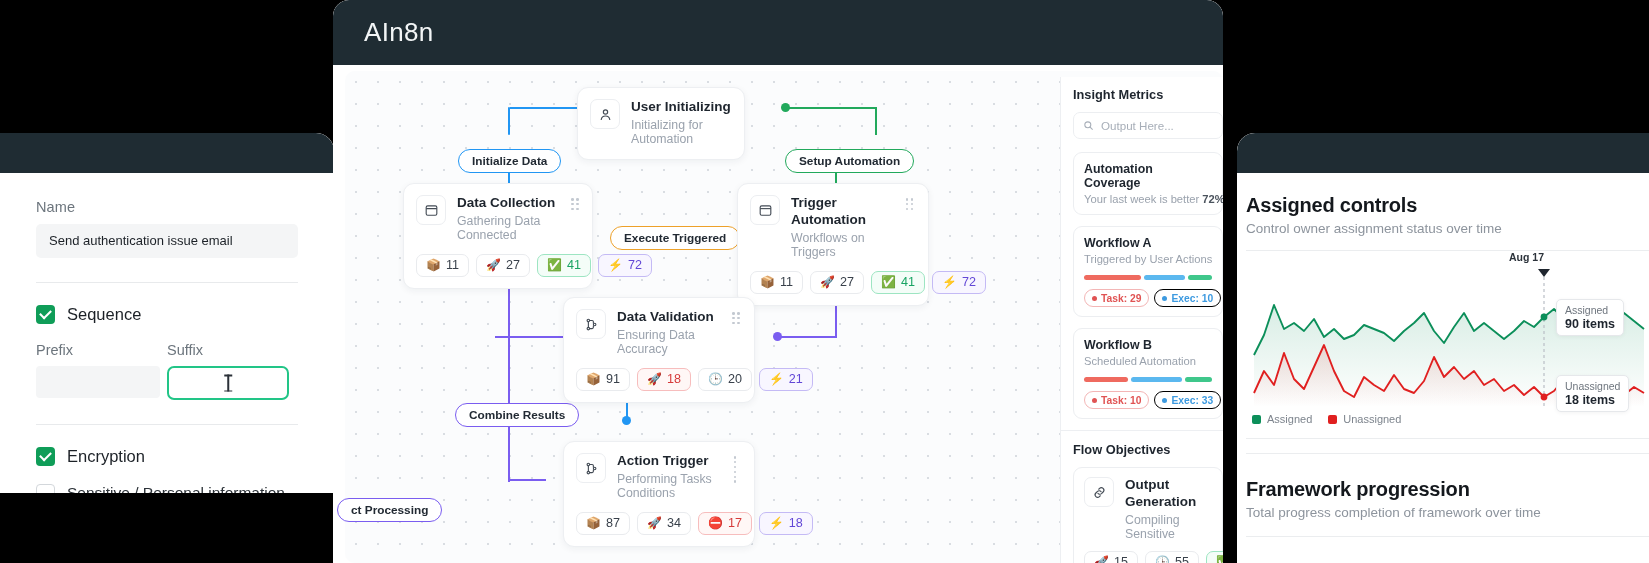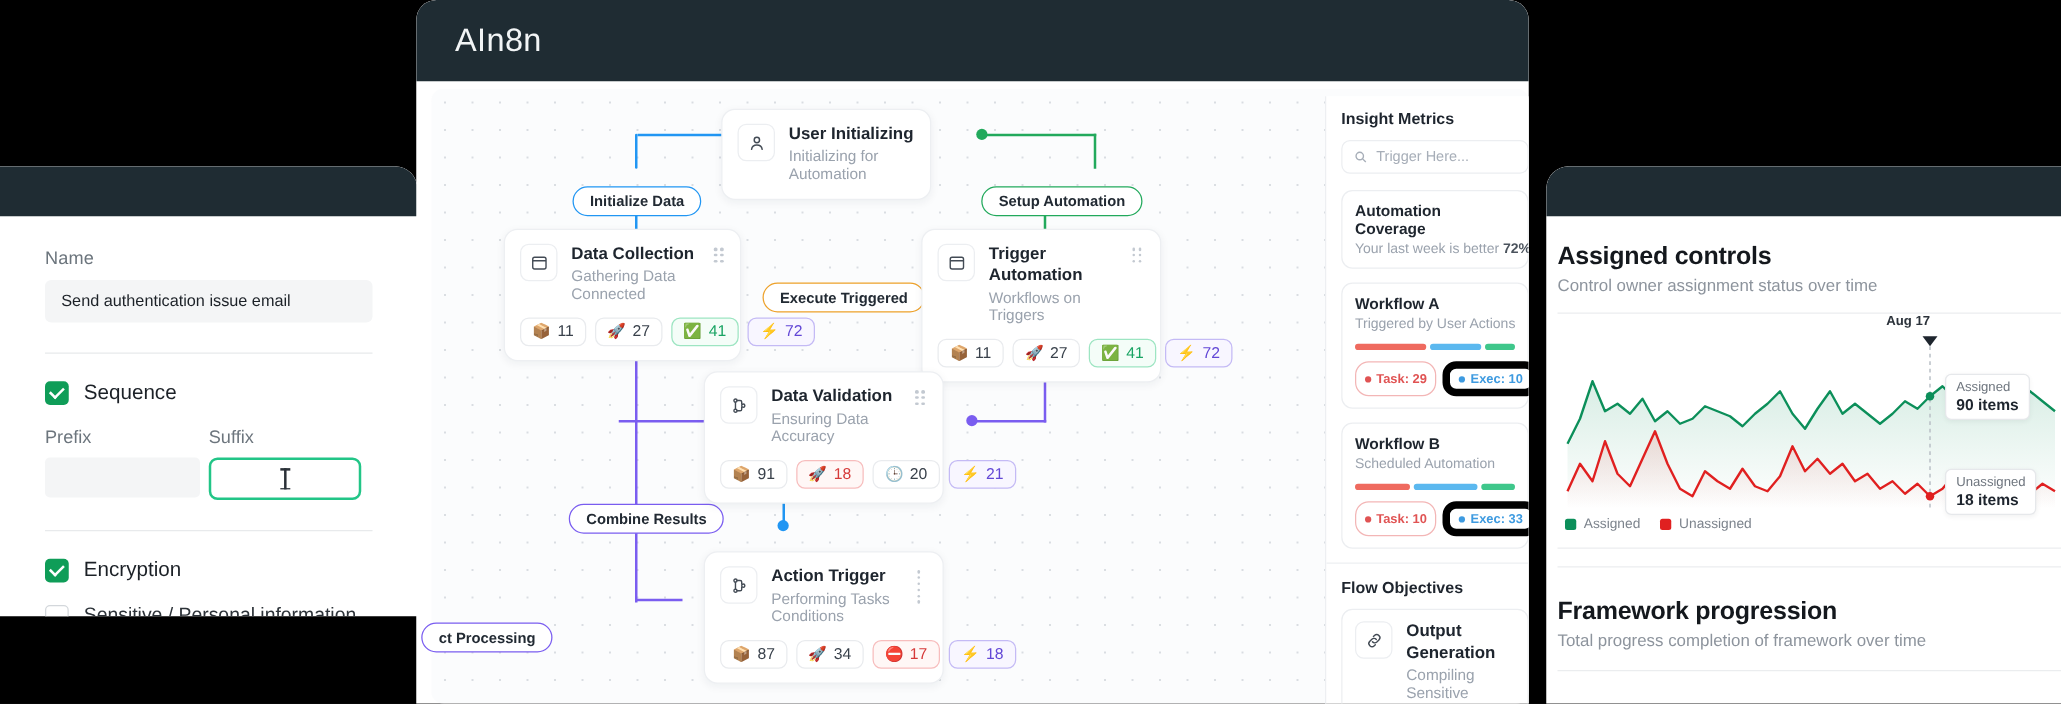--- a/index.html
+++ b/index.html
@@ -135,21 +135,21 @@
   .rcard-s b { color: #4b535d; text-align: center; }
   .bars { display: flex; gap: 3px; margin-top: 10px; }
   .bars i { height: 5px; border-radius: 3px; display: block; }
   .tags { display: flex; gap: 5px; margin-top: 9px; }
   .tag {
     display:flex; align-items:center; gap:4px; border-radius: 11px; padding: 2.5px 7px;
     font-size: 10.3px; font-weight: 700; white-space: nowrap; background:#fff;
   }
   .tag i { width: 5px; height: 5px; border-radius: 50%; display:block; }
   .t-red { border:1px solid #f3b6b6; color:#e05353; } .t-red i{background:#e05353;}
-  .t-blue { border:6px solid #000000; color:#3d9ae0; } .t-blue i{background:#3d9ae0;}
+  .t-blue { border:1px solid #000000; color:#3d9ae0; } .t-blue i{background:#3d9ae0;}
   .rail-div { height:1px; background:#edeff2; margin: 4px -0px 11px -12px; }
 
   
   .right-panel {
     position: absolute; left: 1237px; top: 133px; width: 412px; height: 430px;
     background: #fff; border-radius: 18px 0 0 0; overflow: hidden;
   }
   .right-topbar { height: 40px; background: #1f2c33; border-radius: 18px 0 0 0; }
   .right-body { padding: 21px 0 0 9px; }
   .rt-title { font-size: 20px; font-weight: 700; color: #14181d; letter-spacing: -.2px;}
@@ -446,21 +446,21 @@
           </div>
         </div>
 
         <div class="rail">
           <div class="rail-h">Insight Metrics</div>
           <div class="search">
             <svg width="11" height="11" viewBox="0 0 24 24" fill="none" stroke="#a7aeb8" stroke-width="2.4">
                 <circle cx="10.5" cy="10.5" r="6.5"></circle>
                 <path d="M15.5 15.5L21 21"></path>
               </svg>
-            <span>Trigger Here...</span>
+            <span>Output Here...</span>
           </div>
 
           <div class="rcard">
             <div class="rcard-t">Automation Coverage</div>
             <div class="rcard-s"><span>Your last week is better </span><b>72%</b></div>
           </div>
 
           <div class="rcard">
             <div class="rcard-t">Workflow A</div>
             <div class="rcard-s">Triggered by User Actions</div>

